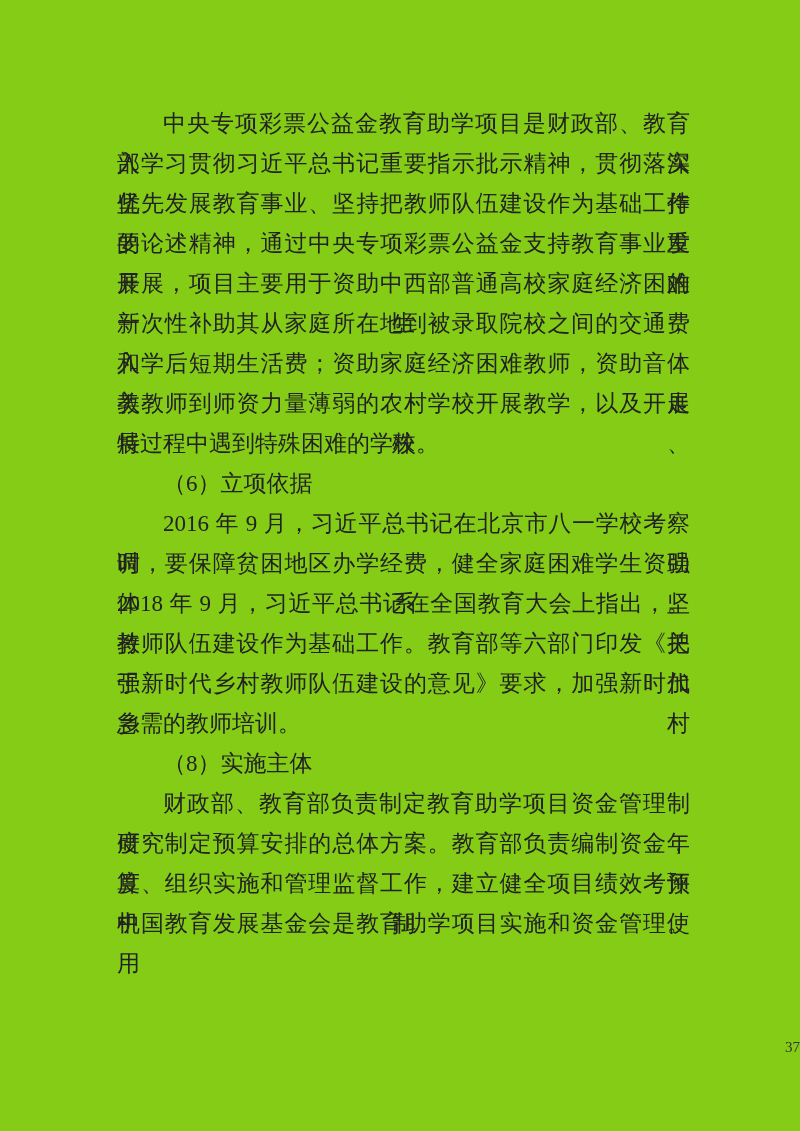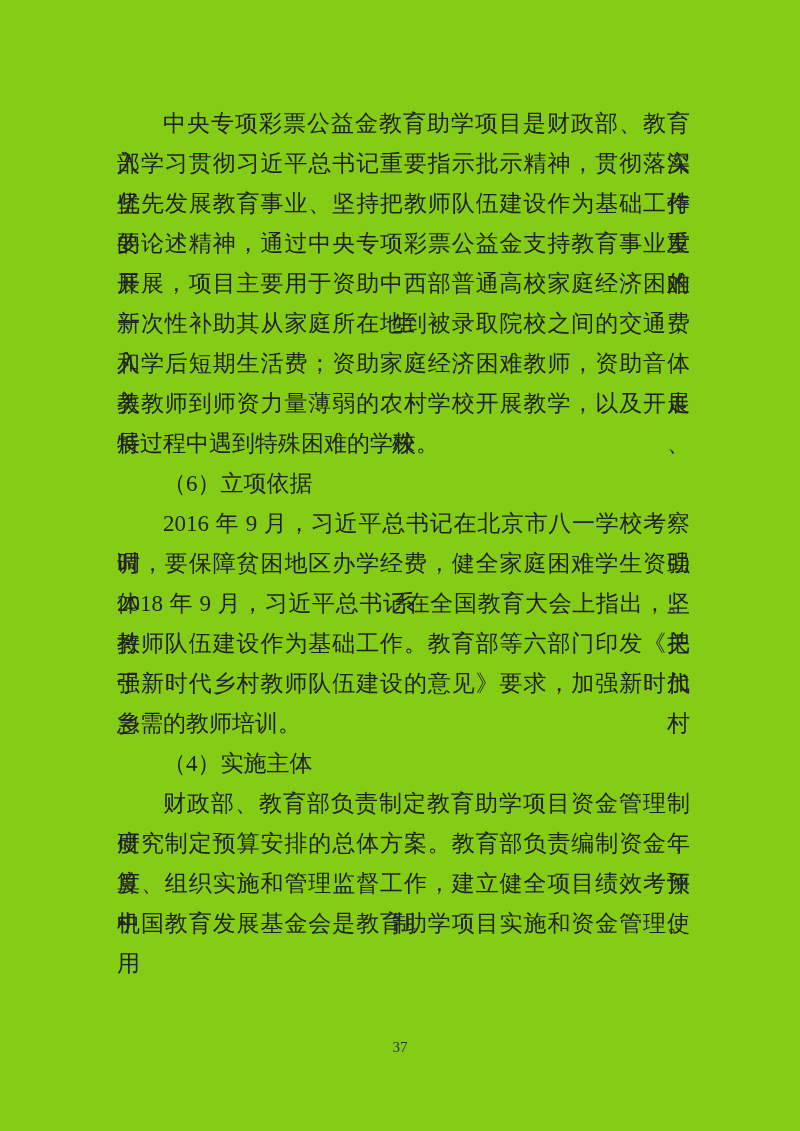--- a/index.html
+++ b/index.html
@@ -35,21 +35,21 @@
     text-align-last: justify;
   }
   .line.indent {
     text-indent: 46px;
   }
   .page-number {
     position: absolute;
     left: 0;
     top: 1037px;
     width: 100%;
-    text-align: center;
+    text-align: right;
     font-size: 15px;
     color: #333333;
     line-height: 20px;
   }
 </style>
 </head>
 <body>
 
 <div class="page">
   <div class="text-block" id="text-block">
@@ -62,20 +62,20 @@
       <div class="line fill">入学后短期生活费；资助家庭经济困难教师，资助音体美走</div>
       <div class="line fill">教教师到师资力量薄弱的农村学校开展教学，以及开展特殊、</div>
       <div class="line">展过程中遇到特殊困难的学校。</div>
       <div class="line indent">（6）立项依据</div>
       <div class="line fill indent">2016 年 9 月，习近平总书记在北京市八一学校考察时强</div>
       <div class="line fill">调，要保障贫困地区办学经费，健全家庭困难学生资助体系。</div>
       <div class="line fill">2018 年 9 月，习近平总书记在全国教育大会上指出，坚持把</div>
       <div class="line fill">教师队伍建设作为基础工作。教育部等六部门印发《关于加</div>
       <div class="line fill">强新时代乡村教师队伍建设的意见》要求，加强新时代乡村</div>
       <div class="line">急需的教师培训。</div>
-      <div class="line indent">（4）实施主体</div>
+      <div class="line indent">（8）实施主体</div>
       <div class="line fill indent">财政部、教育部负责制定教育助学项目资金管理制度，</div>
       <div class="line fill">研究制定预算安排的总体方案。教育部负责编制资金年度预</div>
       <div class="line fill">算、组织实施和管理监督工作，建立健全项目绩效考评机制。</div>
       <div class="line fill">中国教育发展基金会是教育助学项目实施和资金管理使用</div>
     </div>
   <div class="page-number">37</div>
 </div>
 
 </body></html>

